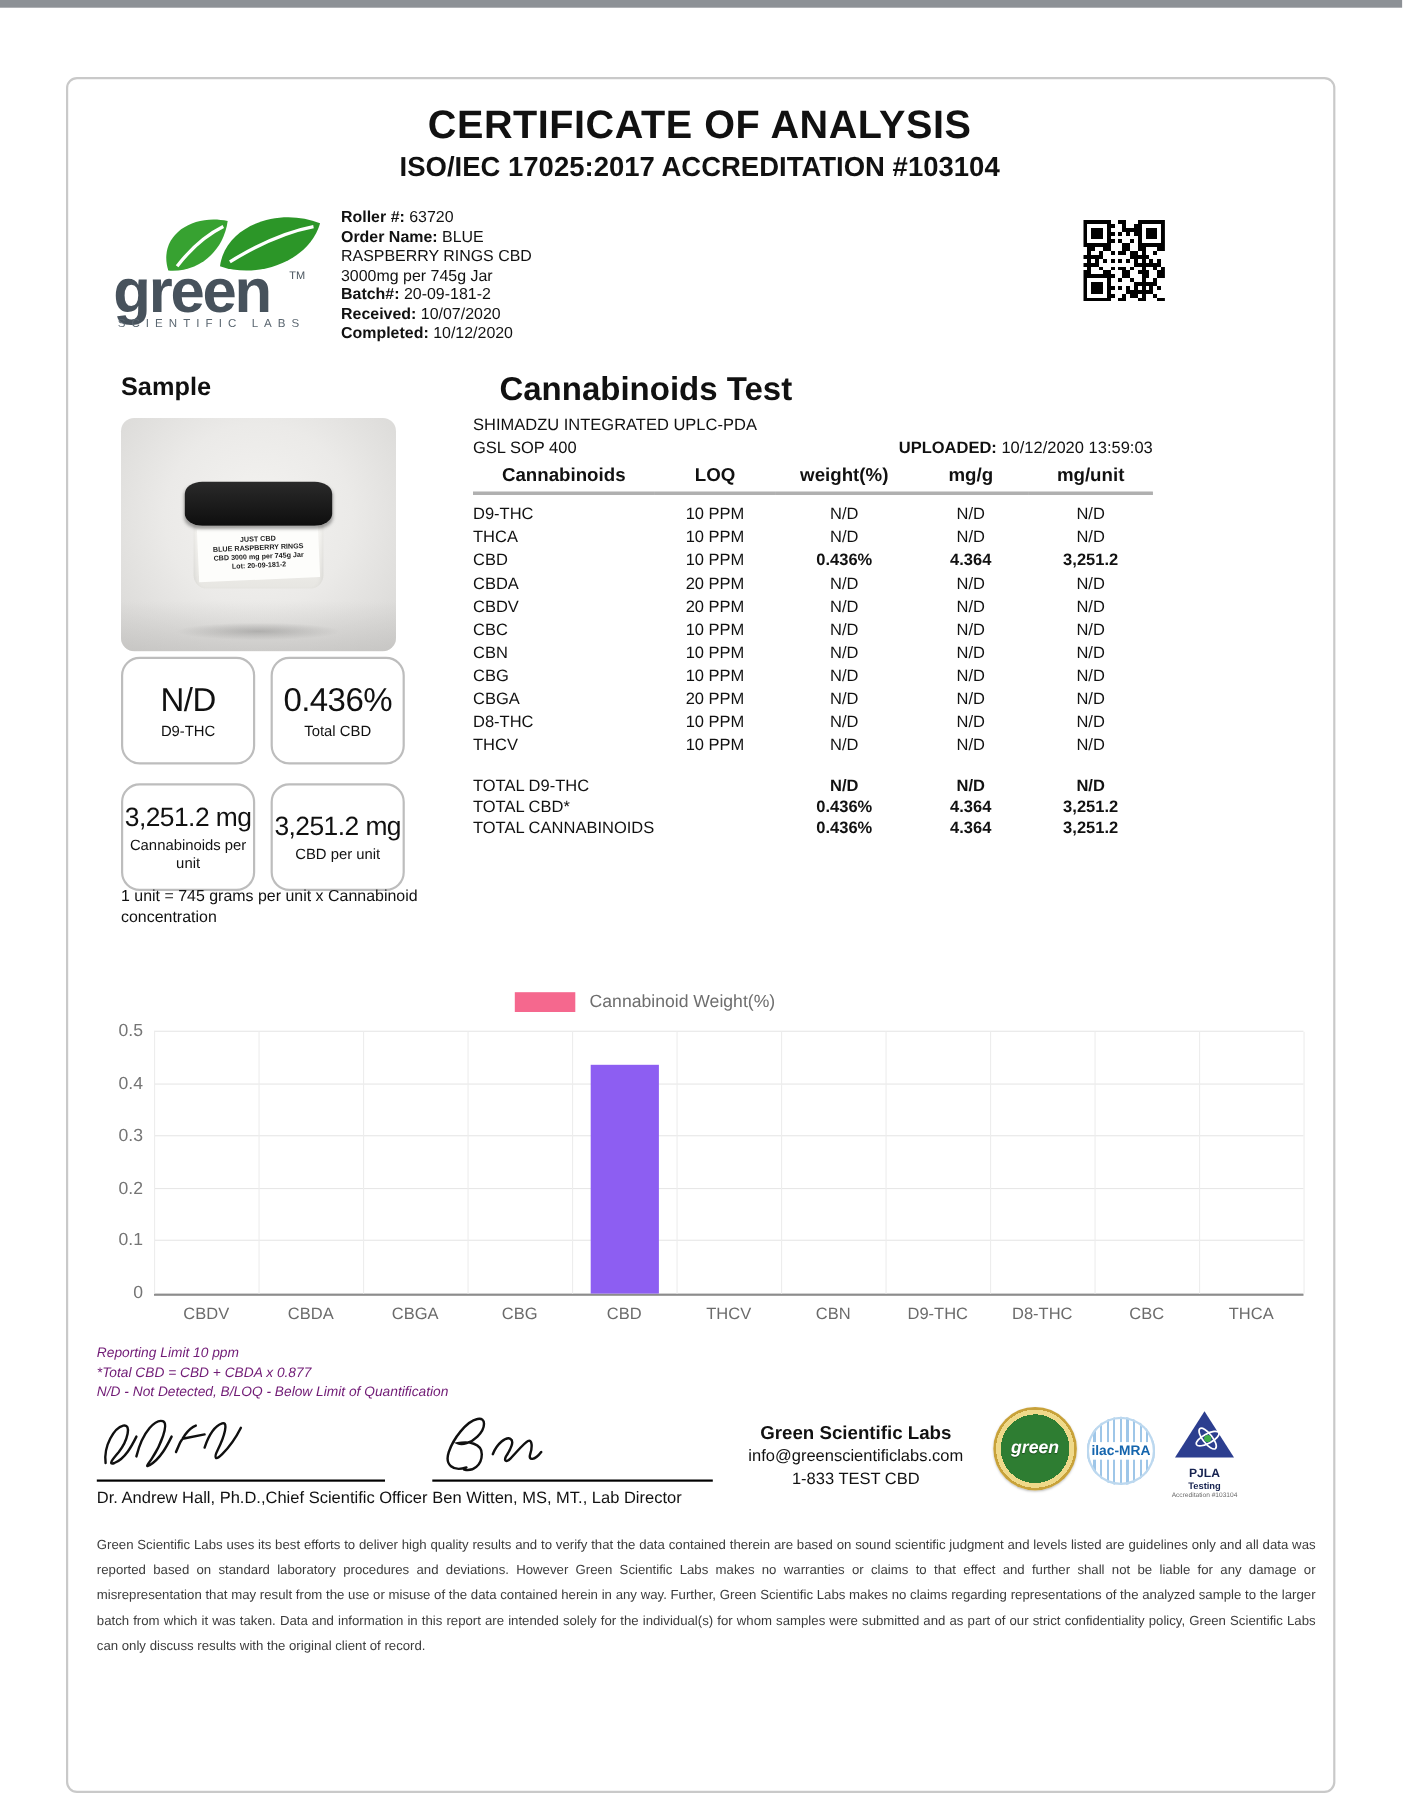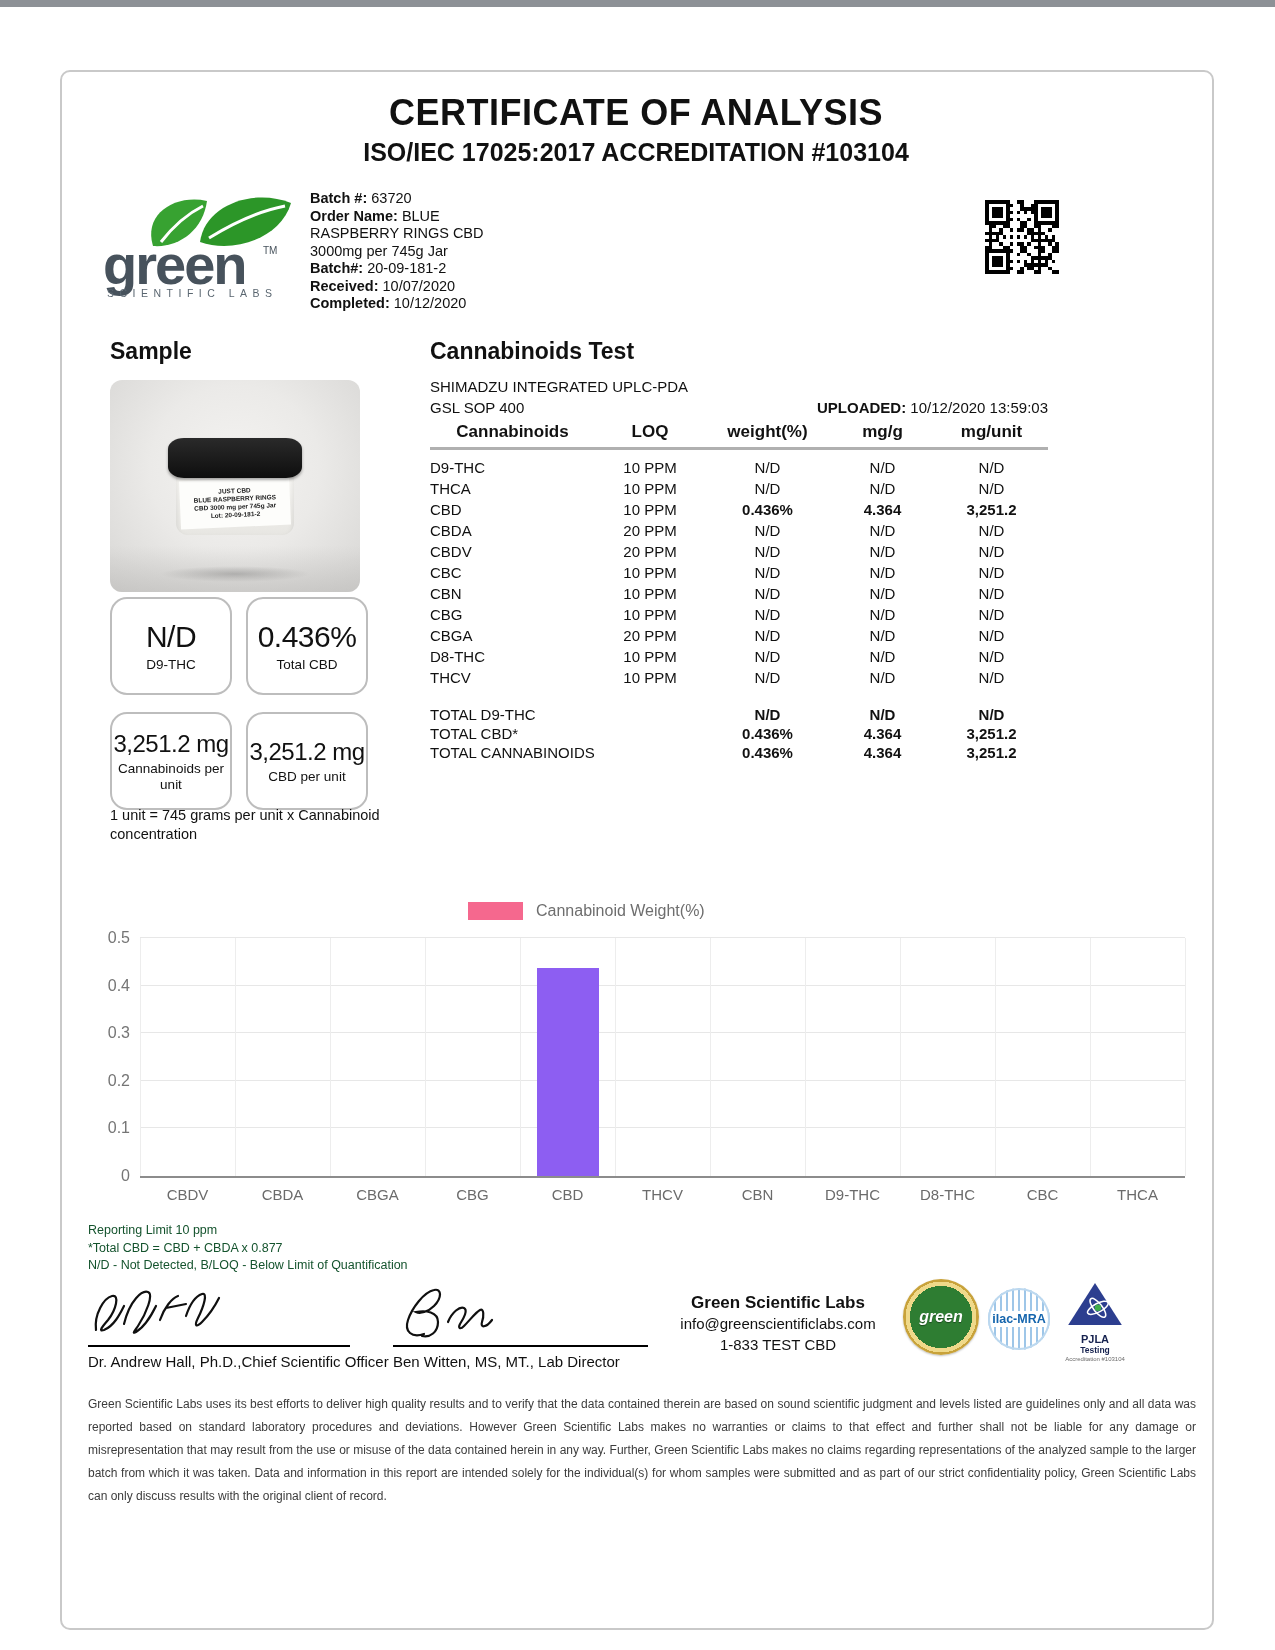--- a/index.html
+++ b/index.html
@@ -40,21 +40,21 @@
          transform:rotate(-2.5deg);display:flex;flex-direction:column;justify-content:center;}
   .jar .label div{font-size:6.5px;line-height:8px;font-weight:bold;text-align:center;color:#1c1c1c;}
   .badges{position:absolute;left:110px;top:597px;display:grid;grid-template-columns:122px 122px;gap:17px 14px;}
   .badge{height:94px;border:2px solid #bdbdbd;border-radius:17px;background:#fff;
          display:flex;flex-direction:column;align-items:center;justify-content:center;}
   .badge .bval{font-size:30px;letter-spacing:-.5px;color:#111;}
   .badges .badge:nth-child(n+3) .bval{font-size:24px;}
   .badge .blab{font-size:13.5px;line-height:16px;text-align:center;margin-top:3px;max-width:112px;}
   .unit-note{position:absolute;left:110px;top:806px;width:330px;font-size:14.5px;line-height:19px;}
   
-  .test-heading{position:absolute;left:430px;top:338px;font-size:23px;font-weight:bold;}
+  .test-heading{position:absolute;left:454px;top:338px;font-size:30px;font-weight:bold;}
   .method1{position:absolute;left:430px;top:378px;font-size:15px;}
   .method-row{position:absolute;left:430px;top:399px;width:618px;display:flex;
               justify-content:space-between;font-size:15px;}
   
   table.coa{position:absolute;left:430px;top:422px;width:618px;border-collapse:collapse;table-layout:fixed;}
   table.coa th{font-size:17px;font-weight:bold;padding:0 0 5px 0;border-bottom:3px solid #b0b0b0;}
   table.coa td{font-size:15px;height:21px;padding:0;}
   .c0{width:165px;text-align:left;}
   .c1{width:110px;text-align:center;}
   .c2{width:125px;text-align:center;}
@@ -72,21 +72,21 @@
   .y-axis{position:absolute;left:80px;top:938px;width:50px;height:238px;}
   .ytick{position:absolute;right:0;transform:translateY(50%);font-size:16px;color:#757575;}
   .plot{position:absolute;left:140px;top:938px;width:1045px;height:238px;border-bottom:2px solid #8c8c8c;}
   .hgrid{position:absolute;left:0;right:0;height:1px;background:#e7e7e7;}
   .vgrid{position:absolute;top:0;bottom:0;width:1px;background:#ededed;}
   .cols{position:absolute;left:0;top:0;width:100%;height:100%;display:flex;}
   .ccol{flex:1;display:flex;align-items:flex-end;justify-content:center;height:100%;}
   .bar{width:62px;}
   .x-axis{position:absolute;left:140px;top:1186px;width:1045px;display:flex;}
   .xtick{flex:1;text-align:center;font-size:15px;color:#6b6b6b;}
-  .footnotes{position:absolute;left:88px;top:1222px;font-size:12.5px;line-height:17.5px;color:#14532d;}
+  .footnotes{position:absolute;left:88px;top:1222px;font-size:12.5px;line-height:17.5px;color:#701a75;font-style:italic;}
   
   .sig-svg1{position:absolute;left:90px;top:1282px;}
   .sig-line1{position:absolute;left:88px;top:1345px;width:262px;border-bottom:2px solid #000;}
   .sig-name1{position:absolute;left:88px;top:1353px;font-size:15px;}
   .sig-svg2{position:absolute;left:396px;top:1284px;}
   .sig-line2{position:absolute;left:393px;top:1345px;width:255px;border-bottom:2px solid #000;}
   .sig-name2{position:absolute;left:393px;top:1353px;font-size:15px;}
   .lab-block{position:absolute;left:662px;top:1292px;width:232px;text-align:center;line-height:21px;}
   .lab-name{font-weight:bold;font-size:17px;}
   .lab-email,.lab-phone{font-size:15px;}
@@ -123,21 +123,21 @@
       <path d="M97 50 C102 12 152 -4 188 11 C178 46 131 62 97 50 Z" fill="#2c9628"></path>
       <path d="M58 50 C72 32 86 21 100 14" stroke="#ffffff" stroke-width="3" fill="none"></path>
       <path d="M106 46 C132 30 156 19 182 14" stroke="#ffffff" stroke-width="3" fill="none"></path>
       <text x="0" y="92" font-family="Liberation Sans, sans-serif" font-size="56" font-weight="bold" fill="#47525c" letter-spacing="-2">green</text>
       <text x="160" y="62" font-family="Liberation Sans, sans-serif" font-size="10" fill="#47525c">TM</text>
       <text x="4" y="105" font-family="Liberation Sans, sans-serif" font-size="10.5" fill="#5a6670" letter-spacing="5.5">SCIENTIFIC LABS</text>
     </svg>
   </div>
 
   <div class="order-block">
-    <p><b>Batch #:</b> <span>63720</span></p>
+    <p><b>Roller #:</b> <span>63720</span></p>
     <p><b>Order Name:</b> <span>BLUE RASPBERRY RINGS CBD 3000mg per 745g Jar</span></p>
     <p><b>Batch#:</b> <span>20-09-181-2</span></p>
     <p><b>Received:</b> <span>10/07/2020</span></p>
     <p><b>Completed:</b> <span>10/12/2020</span></p>
   </div>
 
 
   <svg class="qr" viewBox="0 0 21 21" shape-rendering="crispEdges">
       <rect x="0" y="0" width="1" height="1"></rect>
       <rect x="1" y="0" width="1" height="1"></rect>

